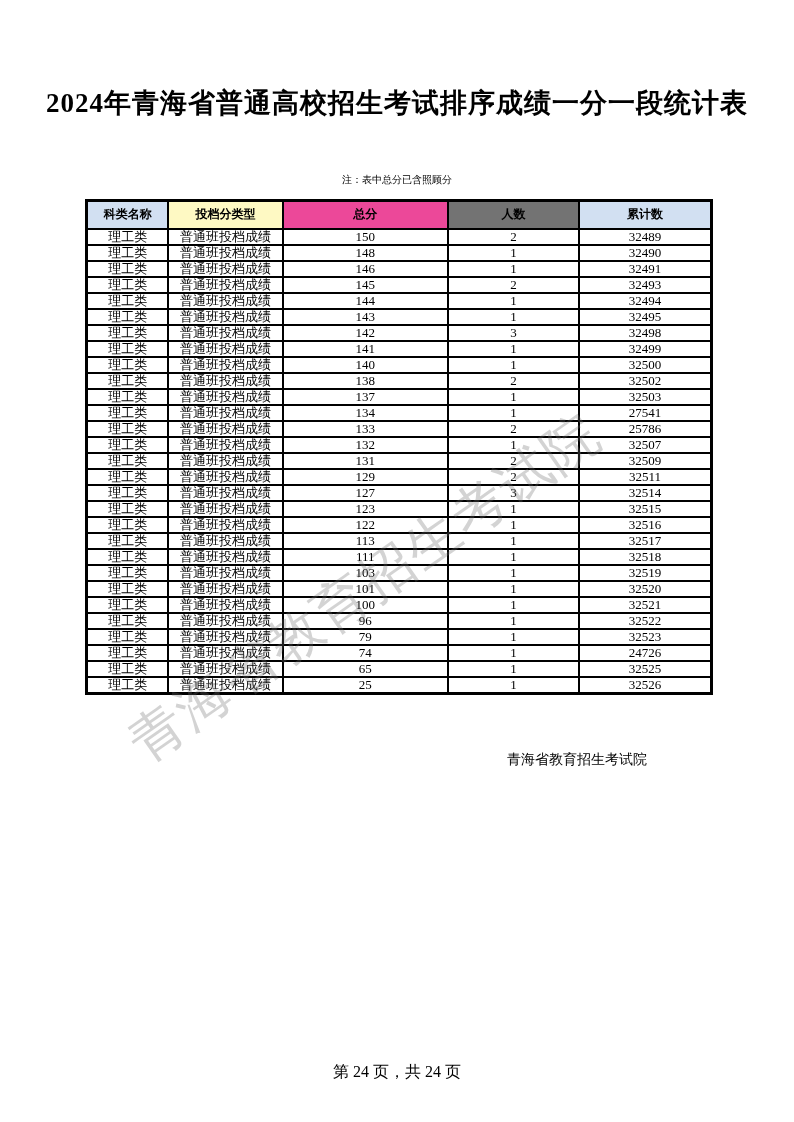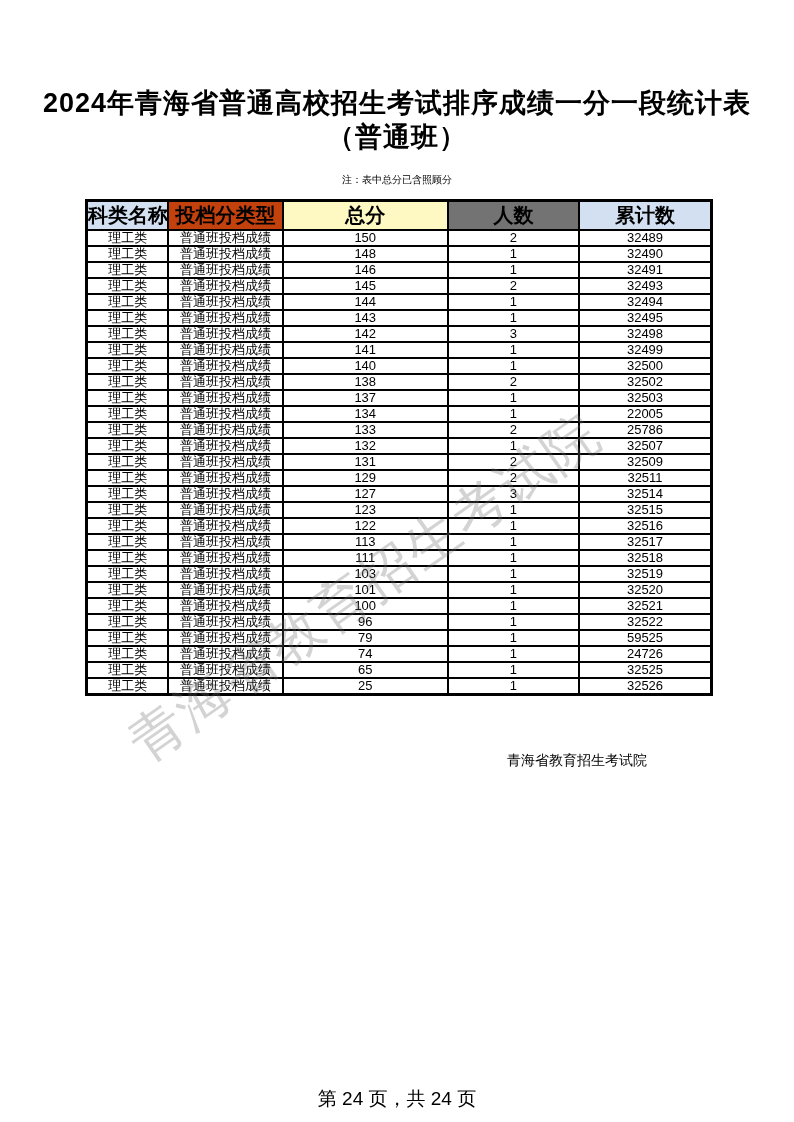--- a/index.html
+++ b/index.html
@@ -4,21 +4,21 @@
 <style>
   * { margin: 0; padding: 0; box-sizing: border-box; }
   html, body { background: #ffffff; }
   .page {
     position: relative;
     width: 794px;
     height: 1122px;
     margin: 0 auto;
     background: #ffffff;
     color: #000;
-    font-family: Liberation Sans, sans-serif;
+    font-family: Liberation Serif, serif;
     overflow: hidden;
   }
   .title-block {
     position: absolute;
     top: 86px;
     left: 0;
     width: 100%;
     text-align: center;
     font-weight: bold;
     font-size: 27px;
@@ -45,21 +45,21 @@
   .score-table th, .score-table td {
     border: 2px solid #000;
     text-align: center;
     vertical-align: middle;
     padding: 0;
     overflow: hidden;
     white-space: nowrap;
   }
   .score-table th {
     height: 28px;
-    font-size: 20px;
+    font-size: 12px;
     font-weight: bold;
   }
   .score-table td {
     height: 16px;
     font-size: 13px;
     line-height: 14px;
     font-weight: normal;
   }
   col.c1 { width: 13.1%; }
   col.c2 { width: 18.3%; }
@@ -90,49 +90,47 @@
     text-align: center;
     font-size: 14px;
     line-height: 20px;
   }
   .page-footer {
     position: absolute;
     top: 1062px;
     left: 0;
     width: 100%;
     text-align: center;
-    font-size: 19px;
-    margin-top: 24px;
+    font-size: 16px;
   }
 </style>
 </head>
 <body>
 
 <div class="page">
 
   <div class="title-block">
     <span>2024年青海省普通高校招生考试排序成绩一分一段统计表</span><br>
-    <span>（普通班）</span>
   </div>
 
   <div class="note">注：表中总分已含照顾分</div>
 
   <table class="score-table">
     <colgroup>
       <col class="c1">
         <col class="c2">
         <col class="c3">
         <col class="c4">
         <col class="c5">
     </colgroup>
     <thead>
       <tr>
           <th style="background: rgb(210, 224, 242);">科类名称</th>
-          <th style="background: #c2410c;">投档分类型</th>
-          <th style="background: #fef9c3;">总分</th>
+          <th style="background: #fef9c3;">投档分类型</th>
+          <th style="background: #ec4899;">总分</th>
           <th style="background: #737373;">人数</th>
           <th style="background: rgb(210, 224, 242);">累计数</th>
         </tr>
     </thead>
     <tbody>
         <tr>
           <td>理工类</td>
           <td>普通班投档成绩</td>
           <td>150</td>
           <td>2</td>
@@ -206,21 +204,21 @@
           <td>普通班投档成绩</td>
           <td>137</td>
           <td>1</td>
           <td>32503</td>
         </tr>
         <tr>
           <td>理工类</td>
           <td>普通班投档成绩</td>
           <td>134</td>
           <td>1</td>
-          <td>22005</td>
+          <td>27541</td>
         </tr>
         <tr>
           <td>理工类</td>
           <td>普通班投档成绩</td>
           <td>133</td>
           <td>2</td>
           <td>25786</td>
         </tr>
         <tr>
           <td>理工类</td>
@@ -304,21 +302,21 @@
           <td>普通班投档成绩</td>
           <td>96</td>
           <td>1</td>
           <td>32522</td>
         </tr>
         <tr>
           <td>理工类</td>
           <td>普通班投档成绩</td>
           <td>79</td>
           <td>1</td>
-          <td>59525</td>
+          <td>32523</td>
         </tr>
         <tr>
           <td>理工类</td>
           <td>普通班投档成绩</td>
           <td>74</td>
           <td>1</td>
           <td>24726</td>
         </tr>
         <tr>
           <td>理工类</td>

